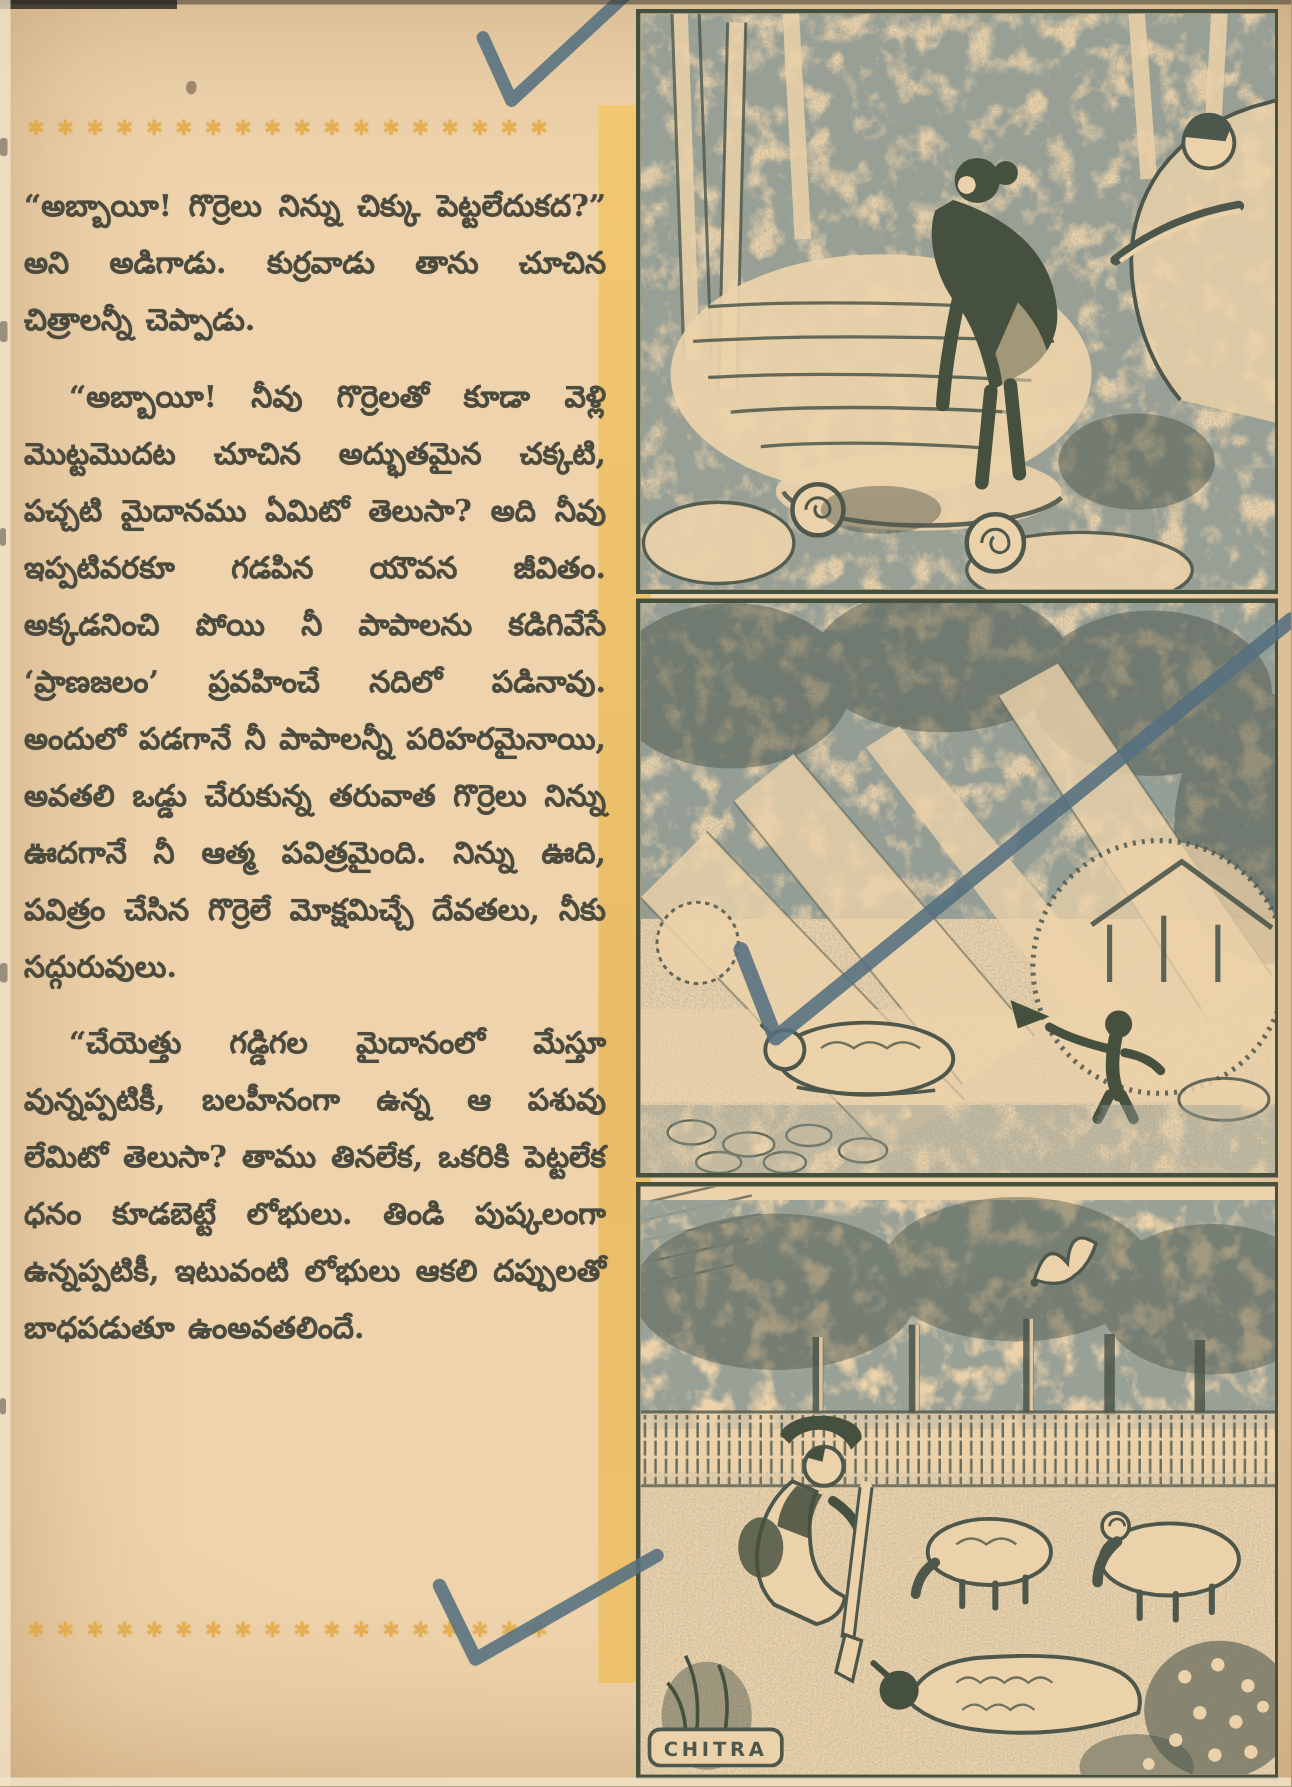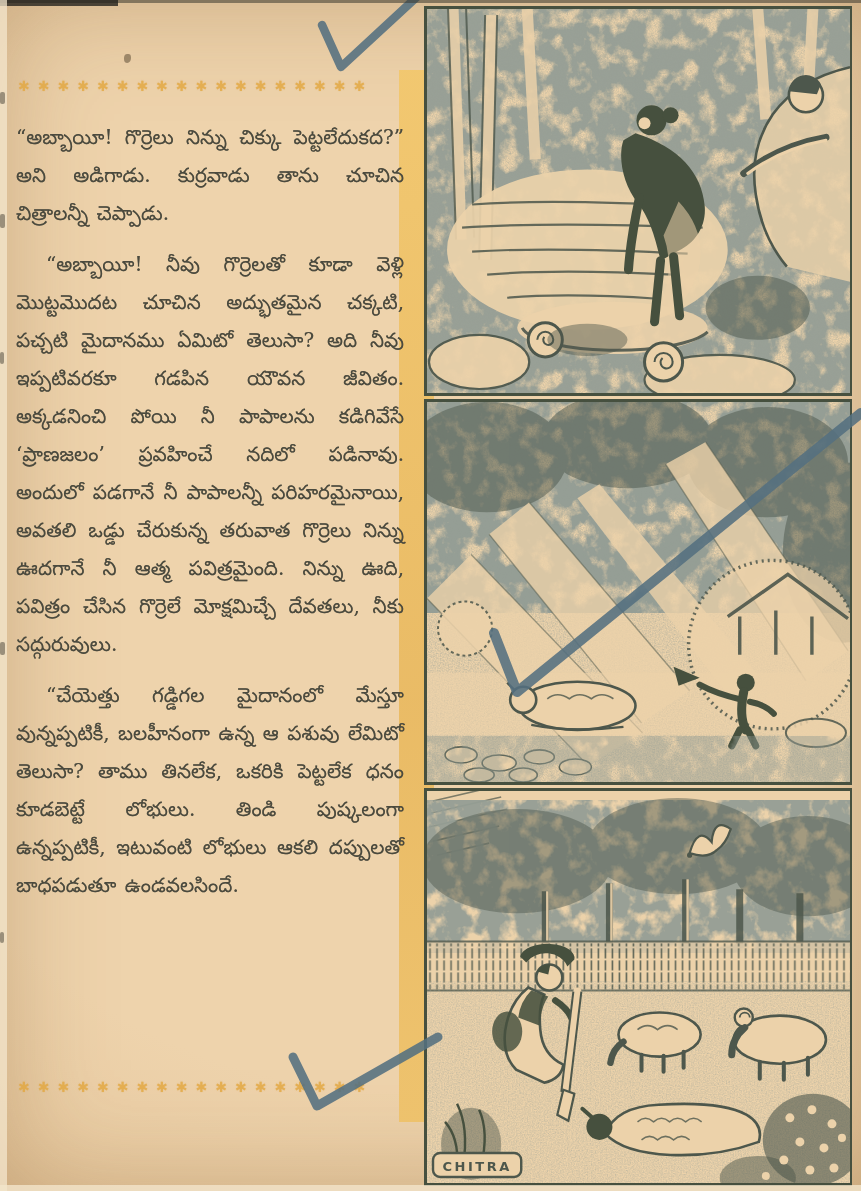--- a/index.html
+++ b/index.html
@@ -32,21 +32,21 @@
   .star-row.top{top:78px;}
   .star-row.bottom{top:1079px;}
 
   
   .text-col{
     position:absolute;left:16px;top:118px;width:388px;
     color:#4b4a3e;font-size:20px;line-height:38px;text-align:justify;
     text-shadow:0 0 .6px rgba(75,74,62,.55);
     word-spacing:2px;
   }
-  .text-col p{margin:0 0 13px 0;text-indent:30px;}
+  .text-col p{margin:0 0 13px 0;text-indent:30px;font-weight:bold;}
   .text-col p.first{text-indent:0;}
 
   
   .yellow-band{
     position:absolute;left:399px;top:70px;width:35px;height:1052px;
     background:linear-gradient(180deg, rgba(242,199,109,.95), rgba(233,184,92,.88) 60%, rgba(238,193,104,.92));
   }
 
   
   .panels{position:absolute;left:424px;top:0;width:428px;height:1191px;}
@@ -88,21 +88,21 @@
 <div class="page">
 
   <div class="yellow-band"></div>
 
   <div class="star-row top">✱✱✱✱✱✱✱✱✱✱✱✱✱✱✱✱✱✱</div>
   <div class="star-row bottom">✱✱✱✱✱✱✱✱✱✱✱✱✱✱✱✱✱✱</div>
 
   <div class="text-col">
     <p class="first">“అబ్బాయీ! గొర్రెలు నిన్ను చిక్కు పెట్టలేదుకద?” అని అడిగాడు. కుర్రవాడు తాను చూచిన చిత్రాలన్నీ చెప్పాడు.</p>
     <p>“అబ్బాయీ! నీవు గొర్రెలతో కూడా వెళ్లి మొట్టమొదట చూచిన అద్భుతమైన చక్కటి, పచ్చటి మైదానము ఏమిటో తెలుసా? అది నీవు ఇప్పటివరకూ గడపిన యౌవన జీవితం. అక్కడనించి పోయి నీ పాపాలను కడిగివేసే ‘ప్రాణజలం’ ప్రవహించే నదిలో పడినావు. అందులో పడగానే నీ పాపాలన్నీ పరిహరమైనాయి, అవతలి ఒడ్డు చేరుకున్న తరువాత గొర్రెలు నిన్ను ఊదగానే నీ ఆత్మ పవిత్రమైంది. నిన్ను ఊది, పవిత్రం చేసిన గొర్రెలే మోక్షమిచ్చే దేవతలు, నీకు సద్గురువులు.</p>
-    <p>“చేయెత్తు గడ్డిగల మైదానంలో మేస్తూ వున్నప్పటికీ, బలహీనంగా ఉన్న ఆ పశువు లేమిటో తెలుసా? తాము తినలేక, ఒకరికి పెట్టలేక ధనం కూడబెట్టే లోభులు. తిండి పుష్కలంగా ఉన్నప్పటికీ, ఇటువంటి లోభులు ఆకలి దప్పులతో బాధపడుతూ ఉండవలసిందే.</p>
+    <p>“చేయెత్తు గడ్డిగల మైదానంలో మేస్తూ వున్నప్పటికీ, బలహీనంగా ఉన్న ఆ పశువు లేమిటో తెలుసా? తాము తినలేక, ఒకరికి పెట్టలేక ధనం కూడబెట్టే లోభులు. తిండి పుష్కలంగా ఉన్నప్పటికీ, ఇటువంటి లోభులు ఆకలి దప్పులతో బాధపడుతూ ఉంఅవతలిందే.</p>
   </div>
 
   <div class="panels">
 
     <figure class="panel panel-1" style="margin:0" aria-label="woman-bathing-at-forest-stream-with-man-watching-and-rams">
       <svg viewBox="0 0 422 383" preserveAspectRatio="none">
         <rect width="422" height="383" fill="#ecd2aa"></rect>
         <rect width="422" height="383" filter="url(#f-foliage)" opacity="0.95"></rect>
         <rect width="422" height="383" filter="url(#f-grain)" opacity="0.45"></rect>
 

